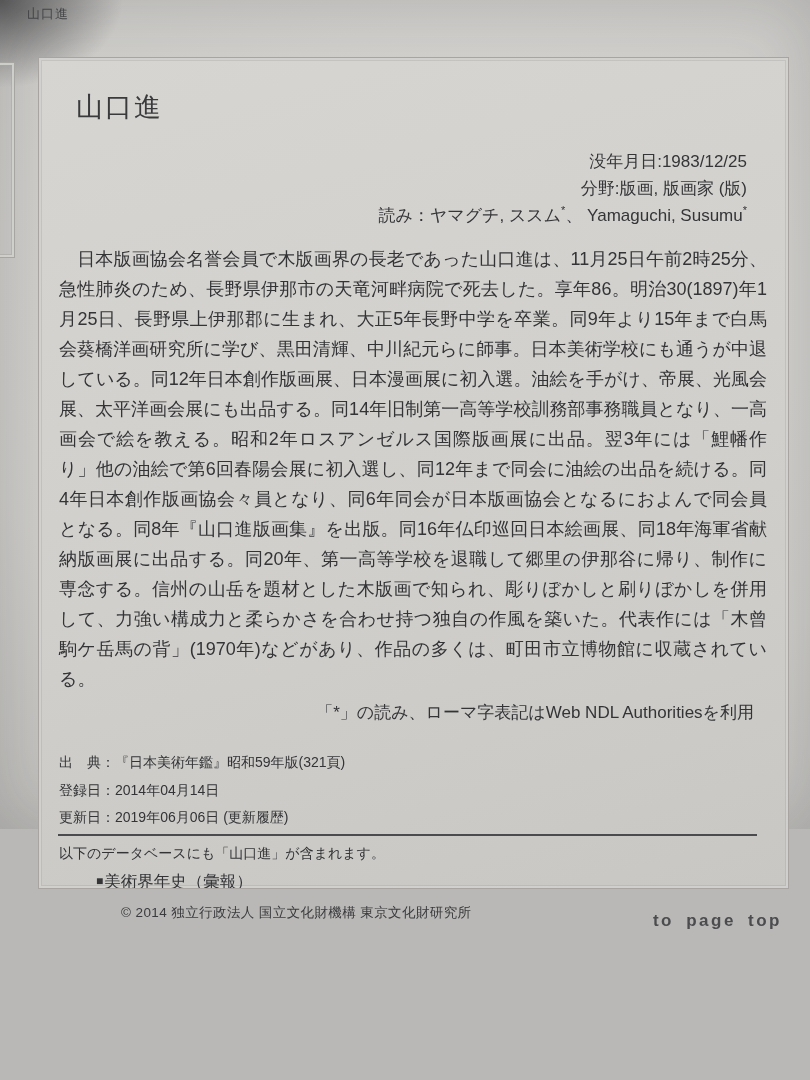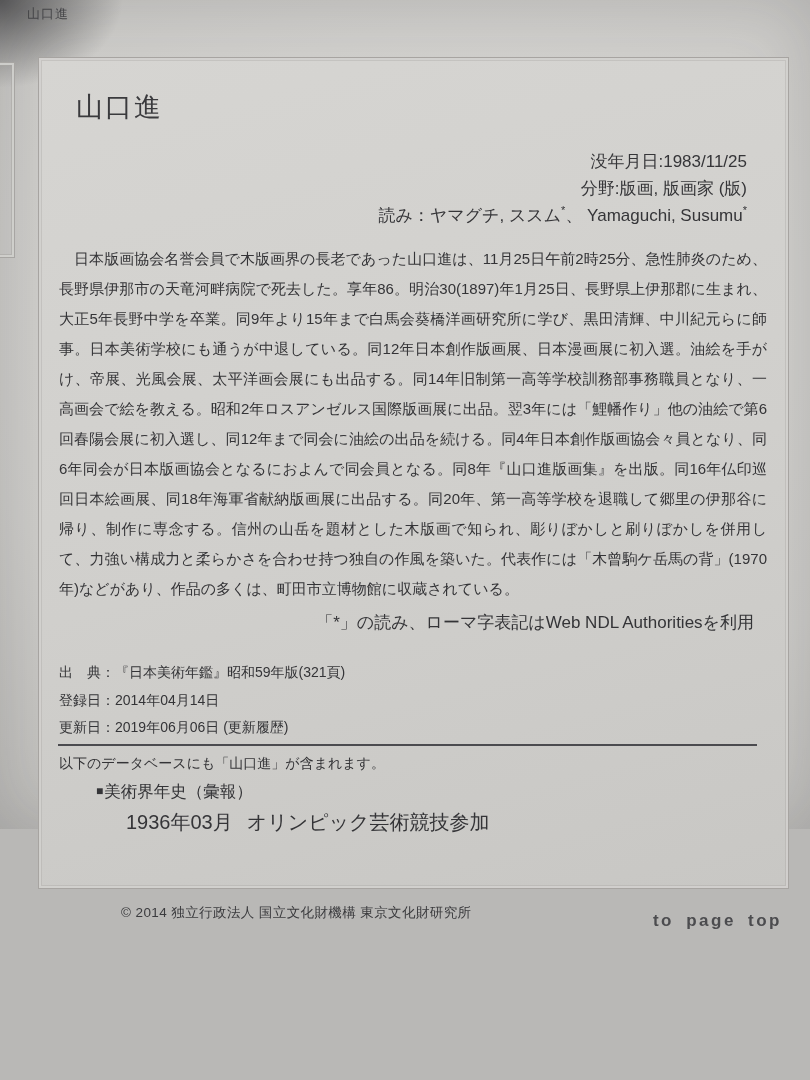--- a/index.html
+++ b/index.html
@@ -36,21 +36,21 @@
     background:linear-gradient(165deg,#d6d5d2 0%, #d0cfcc 55%, #c8c7c4 100%);
     color:#353538;
   }
   .title{
     margin:31px 0 0 0;font-size:27px;font-weight:500;letter-spacing:2px;color:#3a3a3d;
   }
   .meta{
     margin:23px 5px 0 0;text-align:right;font-size:17px;line-height:27px;color:#353538;
   }
   .bio{
-    margin:15px -15px 0 -17px;font-size:15px;line-height:30px;
+    margin:15px -15px 0 -17px;font-size:18px;line-height:30px;
     text-align:justify;color:#343437;
   }
   .note{
     margin:7px -2px 0 0;text-align:right;font-size:17px;color:#343437;
   }
   .info{
     margin:25px 0 0 -17px;font-size:14px;line-height:27.5px;color:#343437;
   }
   .rule{
     margin:2px -5px 0 -18px;border:0;border-top:2px solid #4b4b4f;height:0;
@@ -84,21 +84,21 @@
   <div class="breadcrumb">山口進</div>
 
   <div class="side-box"></div>
 
   <div class="sheet">
 
     <h1 class="title">山口進</h1>
 
     <div class="meta">
       <div>
-        <span>没年月日:1983/11/25</span>
+        <span>没年月日:1983/12/25</span>
       </div>
       <div>
         <span>分野:</span><a class="lnk">版画</a><span>, </span><a class="lnk">版画家</a><span> (版)</span>
       </div>
       <div>
         <span>読み：ヤマグチ, ススム</span><sup>*</sup><span>、 Yamaguchi, Susumu</span><sup>*</sup>
       </div>
     </div>
 
     <p class="bio"><span>　日本版画協会名誉会員で木版画界の長老であった</span><a class="lnk">山口進</a><span>は、11月25日午前2時25分、急性肺炎のため、長野県伊那市の天竜河畔病院で死去した。享年86。明治30(1897)年1月25日、長野県上伊那郡に生まれ、大正5年長野中学を卒業。同9年より15年まで白馬会葵橋洋画研究所に学び、黒田清輝、</span><a class="lnk">中川紀元</a><span>らに師事。日本美術学校にも通うが中退している。同12年日本創作版画展、日本漫画展に初入選。油絵を手がけ、帝展、光風会展、太平洋画会展にも出品する。同14年旧制第一高等学校訓務部事務職員となり、一高画会で絵を教える。昭和2年ロスアンゼルス国際版画展に出品。翌3年には「鯉幡作り」他の油絵で第6回春陽会展に初入選し、同12年まで同会に油絵の出品を続ける。同4年日本創作版画協会々員となり、同6年同会が日本版画協会となるにおよんで同会員となる。同8年『</span><a class="lnk">山口進</a><span>版画集』を出版。同16年仏印巡回日本絵画展、同18年海軍省献納版画展に出品する。同20年、第一高等学校を退職して郷里の伊那谷に帰り、制作に専念する。信州の山岳を題材とした木版画で知られ、彫りぼかしと刷りぼかしを併用して、力強い構成力と柔らかさを合わせ持つ独自の作風を築いた。代表作には「木曾駒ケ岳馬の背」(1970年)などがあり、作品の多くは、町田市立博物館に収蔵されている。</span></p>

